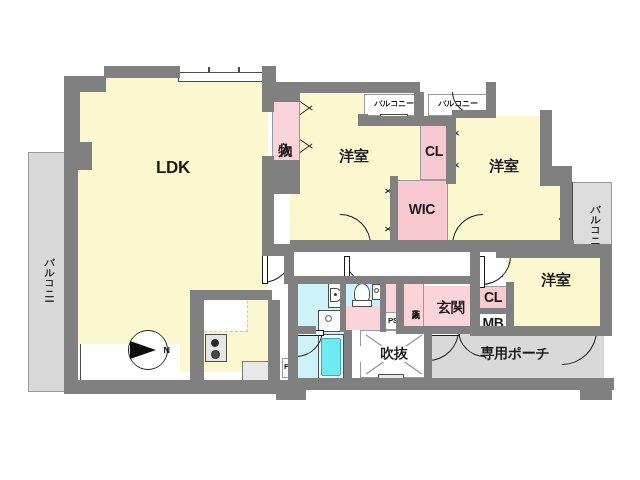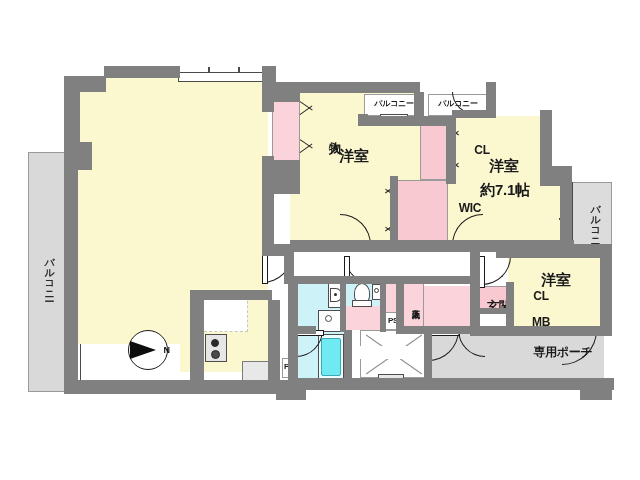--- a/index.html
+++ b/index.html
@@ -30,21 +30,21 @@
     position:absolute;
     color:#1a1a1a;
     font-weight:bold;
     text-align:center;
     line-height:1.12;
     white-space:pre-line;
     letter-spacing:-0.3px;
   }
   .lbl-big{font-size:17px;}
   .lbl-mid{font-size:15px;}
-  .lbl-sm{font-size:12px;padding-left:48px;}
+  .lbl-sm{font-size:14px;}
   .lbl-xs{font-size:10px;}
   .lbl-xxs{font-size:8px;}
   .vert{
     writing-mode:vertical-rl;
     text-orientation:upright;
     white-space:nowrap;
     line-height:1;
   }
   
   .arc{position:absolute;border:1.2px solid #1a1a1a;background:#ffffff;}
@@ -92,20 +92,21 @@
   <div class="winline" style="left:66px;top:262px;width:6px;height:1.5px;"></div>
   <div class="winline" style="left:66px;top:322px;width:6px;height:1.5px;"></div>
 
   <div class="room r-yellow" style="left:78px;top:84px;width:190px;height:260px;"></div>
   <div class="room r-yellow" style="left:104px;top:76px;width:164px;height:16px;"></div>
 
   <div class="room r-yellow" style="left:180px;top:300px;width:88px;height:72px;"></div>
   <div class="room r-yellow" style="left:204px;top:286px;width:64px;height:22px;"></div>
   <div class="room r-white" style="left:204px;top:296px;width:44px;height:36px;border-right:1px dashed #c9c9b0;border-bottom:1px dashed #c9c9b0;"></div>
 
+  <div class="lbl lbl-big" style="left:118px;top:158px;width:110px;">LDK</div>
 
   <div class="winbar" style="left:178px;top:72px;width:90px;height:8px;"></div>
   <div class="winline" style="left:208px;top:67px;width:1.5px;height:6px;"></div>
   <div class="winline" style="left:238px;top:67px;width:1.5px;height:6px;"></div>
 
   <div class="fx" style="left:205px;top:334px;width:22px;height:28px;background:#e6e6e6;"></div>
   <div class="circ" style="left:211px;top:339px;width:8px;height:8px;border:1.4px solid #2a2a2a;background:#2a2a2a;"></div>
   <div class="circ" style="left:211px;top:350px;width:9px;height:9px;border:1.4px solid #2a2a2a;background:#4a4a4a;"></div>
 
   <div class="fx fx-soft" style="left:242px;top:361px;width:32px;height:20px;background:#e8e8e8;"></div>
@@ -136,21 +137,20 @@
   <div class="lbl lbl-xxs" style="left:364px;top:100px;width:60px;">バルコニー</div>
   <div class="winbar" style="left:380px;top:114px;width:26px;height:5px;"></div>
 
   <div class="room r-white outline" style="left:428px;top:94px;width:60px;height:22px;"></div>
   <div class="lbl lbl-xxs" style="left:428px;top:100px;width:60px;">バルコニー</div>
   <div class="arc arc-bl" style="left:452px;top:92px;width:24px;height:22px;background:transparent;"></div>
 
   <div class="room r-yellow" style="left:448px;top:116px;width:100px;height:128px;"></div>
   <div class="room r-yellow" style="left:448px;top:180px;width:122px;height:64px;"></div>
   <div class="lbl lbl-mid" style="left:466px;top:158px;width:76px;">洋室</div>
-  <div class="lbl lbl-mid" style="left:460px;top:182px;width:90px;">約7.1帖</div>
 
   <div class="room r-pink2 outline" style="left:420px;top:124px;width:28px;height:56px;"></div>
   <div class="lbl lbl-sm" style="left:420px;top:144px;width:28px;">CL</div>
   <div class="chev" style="left:448px;top:126px;width:14px;height:14px;">
     <span style="position:absolute;left:0;top:1px;width:13px;height:1.3px;background:#2a2a2a;transform:rotate(35deg);transform-origin:left center;"></span>
     <span style="position:absolute;left:0;top:12px;width:13px;height:1.3px;background:#2a2a2a;transform:rotate(-35deg);transform-origin:left center;"></span>
   </div>
   <div class="chev" style="left:448px;top:158px;width:14px;height:14px;">
     <span style="position:absolute;left:0;top:1px;width:13px;height:1.3px;background:#2a2a2a;transform:rotate(35deg);transform-origin:left center;"></span>
     <span style="position:absolute;left:0;top:12px;width:13px;height:1.3px;background:#2a2a2a;transform:rotate(-35deg);transform-origin:left center;"></span>

